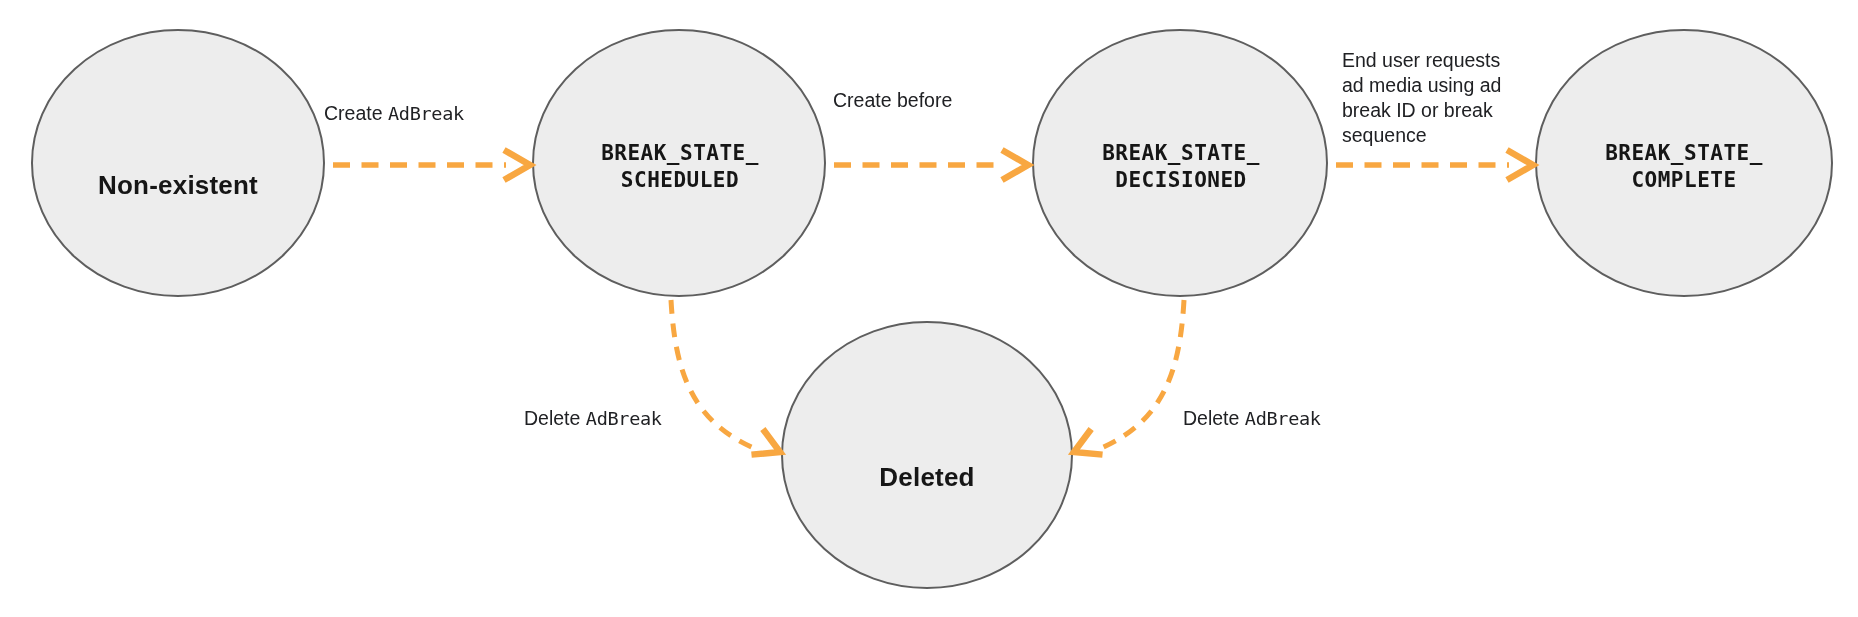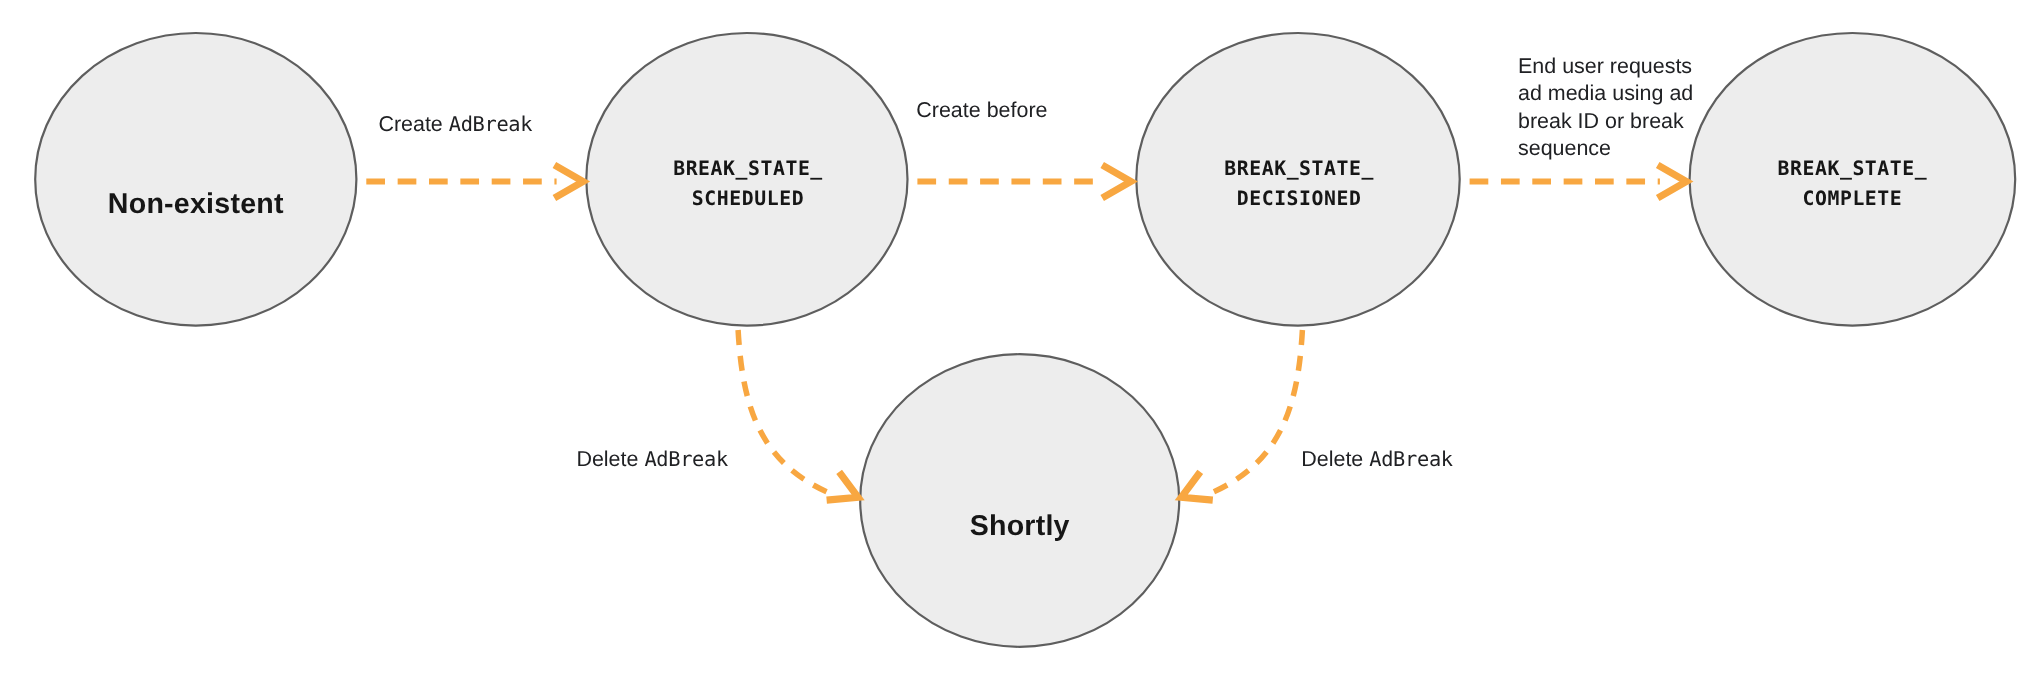--- a/index.html
+++ b/index.html
@@ -58,38 +58,37 @@
     white-space: pre-line;
   }
   .state-label.plain {
     font-size: 26px;
     line-height: 30px;
     letter-spacing: 0.2px;
     margin-top: 20px;
   }
   .state-label.code {
     font-family: "DejaVu Sans Mono", monospace;
-    font-size: 18px;
+    font-size: 21px;
     line-height: 27px;
     letter-spacing: 0.5px;
   }
   .edge-label {
     font-size: 19.5px;
     line-height: 25px;
     color: #202124;
     white-space: nowrap;
   }
   .edge-label .code {
     font-family: "DejaVu Sans Mono", monospace;
     font-size: 18.5px;
     letter-spacing: -0.3px;
   }
   .edge-label.wrap {
     white-space: normal;
-    margin-left: 38px;
   }
   .code-line {
     display: block;
   }
 </style>
 </head>
 <body>
 
 <div class="diagram">
 
@@ -125,23 +124,23 @@
 
   <div class="label state-label code" style="left:680px; top:167px;">BREAK_STATE_
 SCHEDULED</div>
 
   <div class="label state-label code" style="left:1181px; top:167px;">BREAK_STATE_
 DECISIONED</div>
 
   <div class="label state-label code" style="left:1684px; top:167px;">BREAK_STATE_
 COMPLETE</div>
 
-  <div class="label state-label plain" style="left:927px; top:457px;">Shortly</div>
+  <div class="label state-label plain" style="left:927px; top:457px;">Deleted</div>
 
-  <div class="label edge-label" style="left:344px; top:101px;">
+  <div class="label edge-label" style="left:324px; top:101px;">
     <span>Create </span><span class="code">AdBreak</span>
   </div>
 
   <div class="label edge-label" style="left:833px; top:88px;">
     <span>Create before</span>
   </div>
 
   <div class="label edge-label wrap" style="left:1342px; top:48px; width:176px;">
     <span>End user requests ad media using ad break ID or break sequence</span>
   </div>

